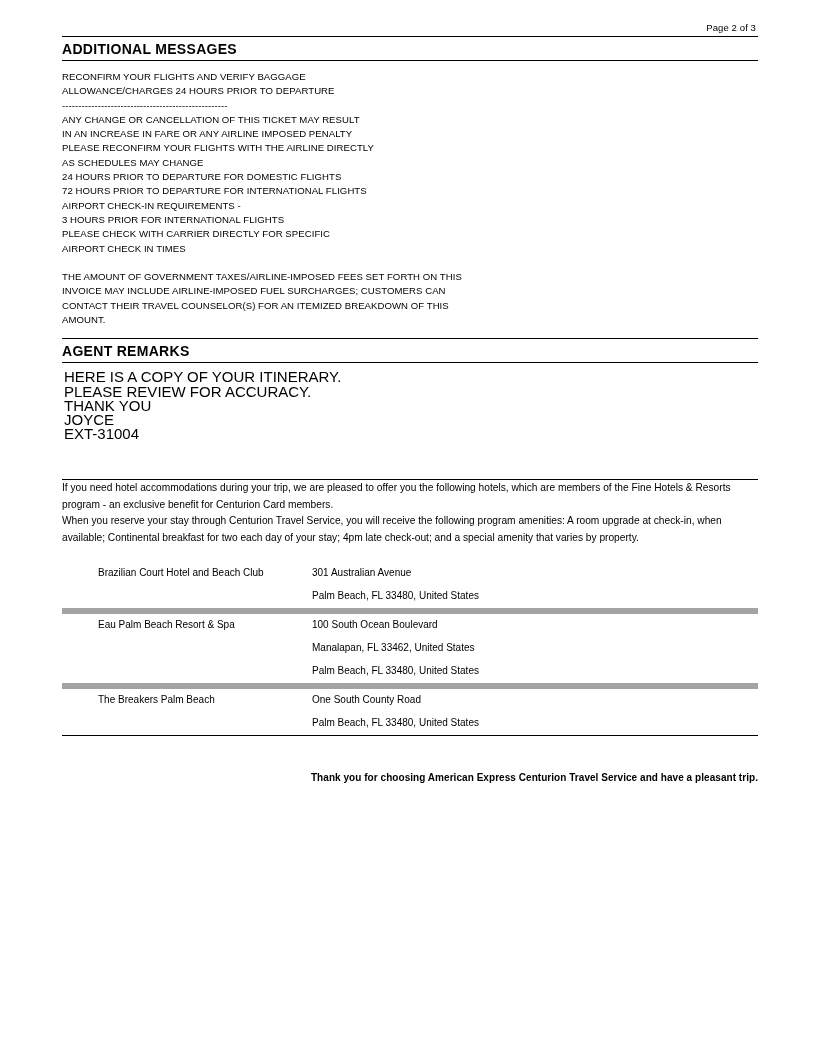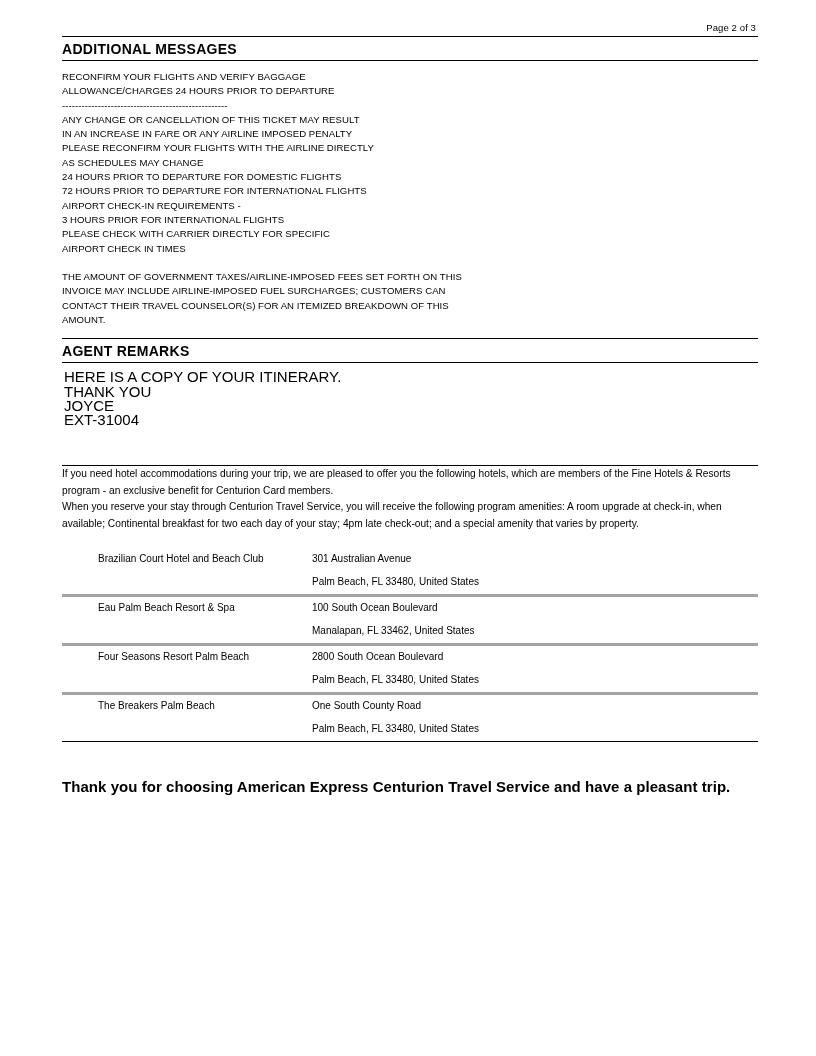--- a/index.html
+++ b/index.html
@@ -84,25 +84,25 @@
     line-height: 16px;
   }
   .hotel-table td.name {
     width: 210px;
     padding-left: 36px;
   }
   .hotel-table td.addr {
     padding-left: 4px;
   }
   .hotel-table tr.sep td {
-    border-top: 3px solid #a3a3a3;
+    border-top: 6px solid #a3a3a3;
   }
   .closing {
-    text-align: left;
-    font-size: 15px;
+    text-align: right;
+    font-size: 10px;
     font-weight: bold;
     margin-top: 36px;
     letter-spacing: 0.05px;
   }
   .top-rule {
     margin-top: 1px;
   }
   .sep-before-hotels {
     margin-top: 12px;
   }
@@ -142,20 +142,21 @@
   </div>
 
   <div class="rule" style="margin-top:11px;"></div>
 
   <div class="section-head">AGENT REMARKS</div>
 
   <div class="rule"></div>
 
   <div class="agent-block">
     <div class="line">HERE IS A COPY OF YOUR ITINERARY.</div>
+    <div class="line">PLEASE REVIEW FOR ACCURACY.</div>
     <div class="line">THANK YOU</div>
     <div class="line">JOYCE</div>
     <div class="line">EXT-31004</div>
   </div>
 
   <div class="agent-gap"></div>
 
   <div class="rule sep-before-hotels"></div>
 
   <div class="hotel-intro">
@@ -176,24 +177,20 @@
 
       <tr class="sep">
         <td class="name">Eau Palm Beach Resort &amp; Spa</td>
         <td class="addr">100 South Ocean Boulevard</td>
       </tr>
       <tr>
         <td class="name"></td>
         <td class="addr">Manalapan, FL  33462, United States</td>
       </tr>
 
-      <tr class="sep">
-        <td class="name">Four Seasons Resort Palm Beach</td>
-        <td class="addr">2800 South Ocean Boulevard</td>
-      </tr>
       <tr>
         <td class="name"></td>
         <td class="addr">Palm Beach, FL  33480, United States</td>
       </tr>
 
       <tr class="sep">
         <td class="name">The Breakers Palm Beach</td>
         <td class="addr">One South County Road</td>
       </tr>
       <tr>

